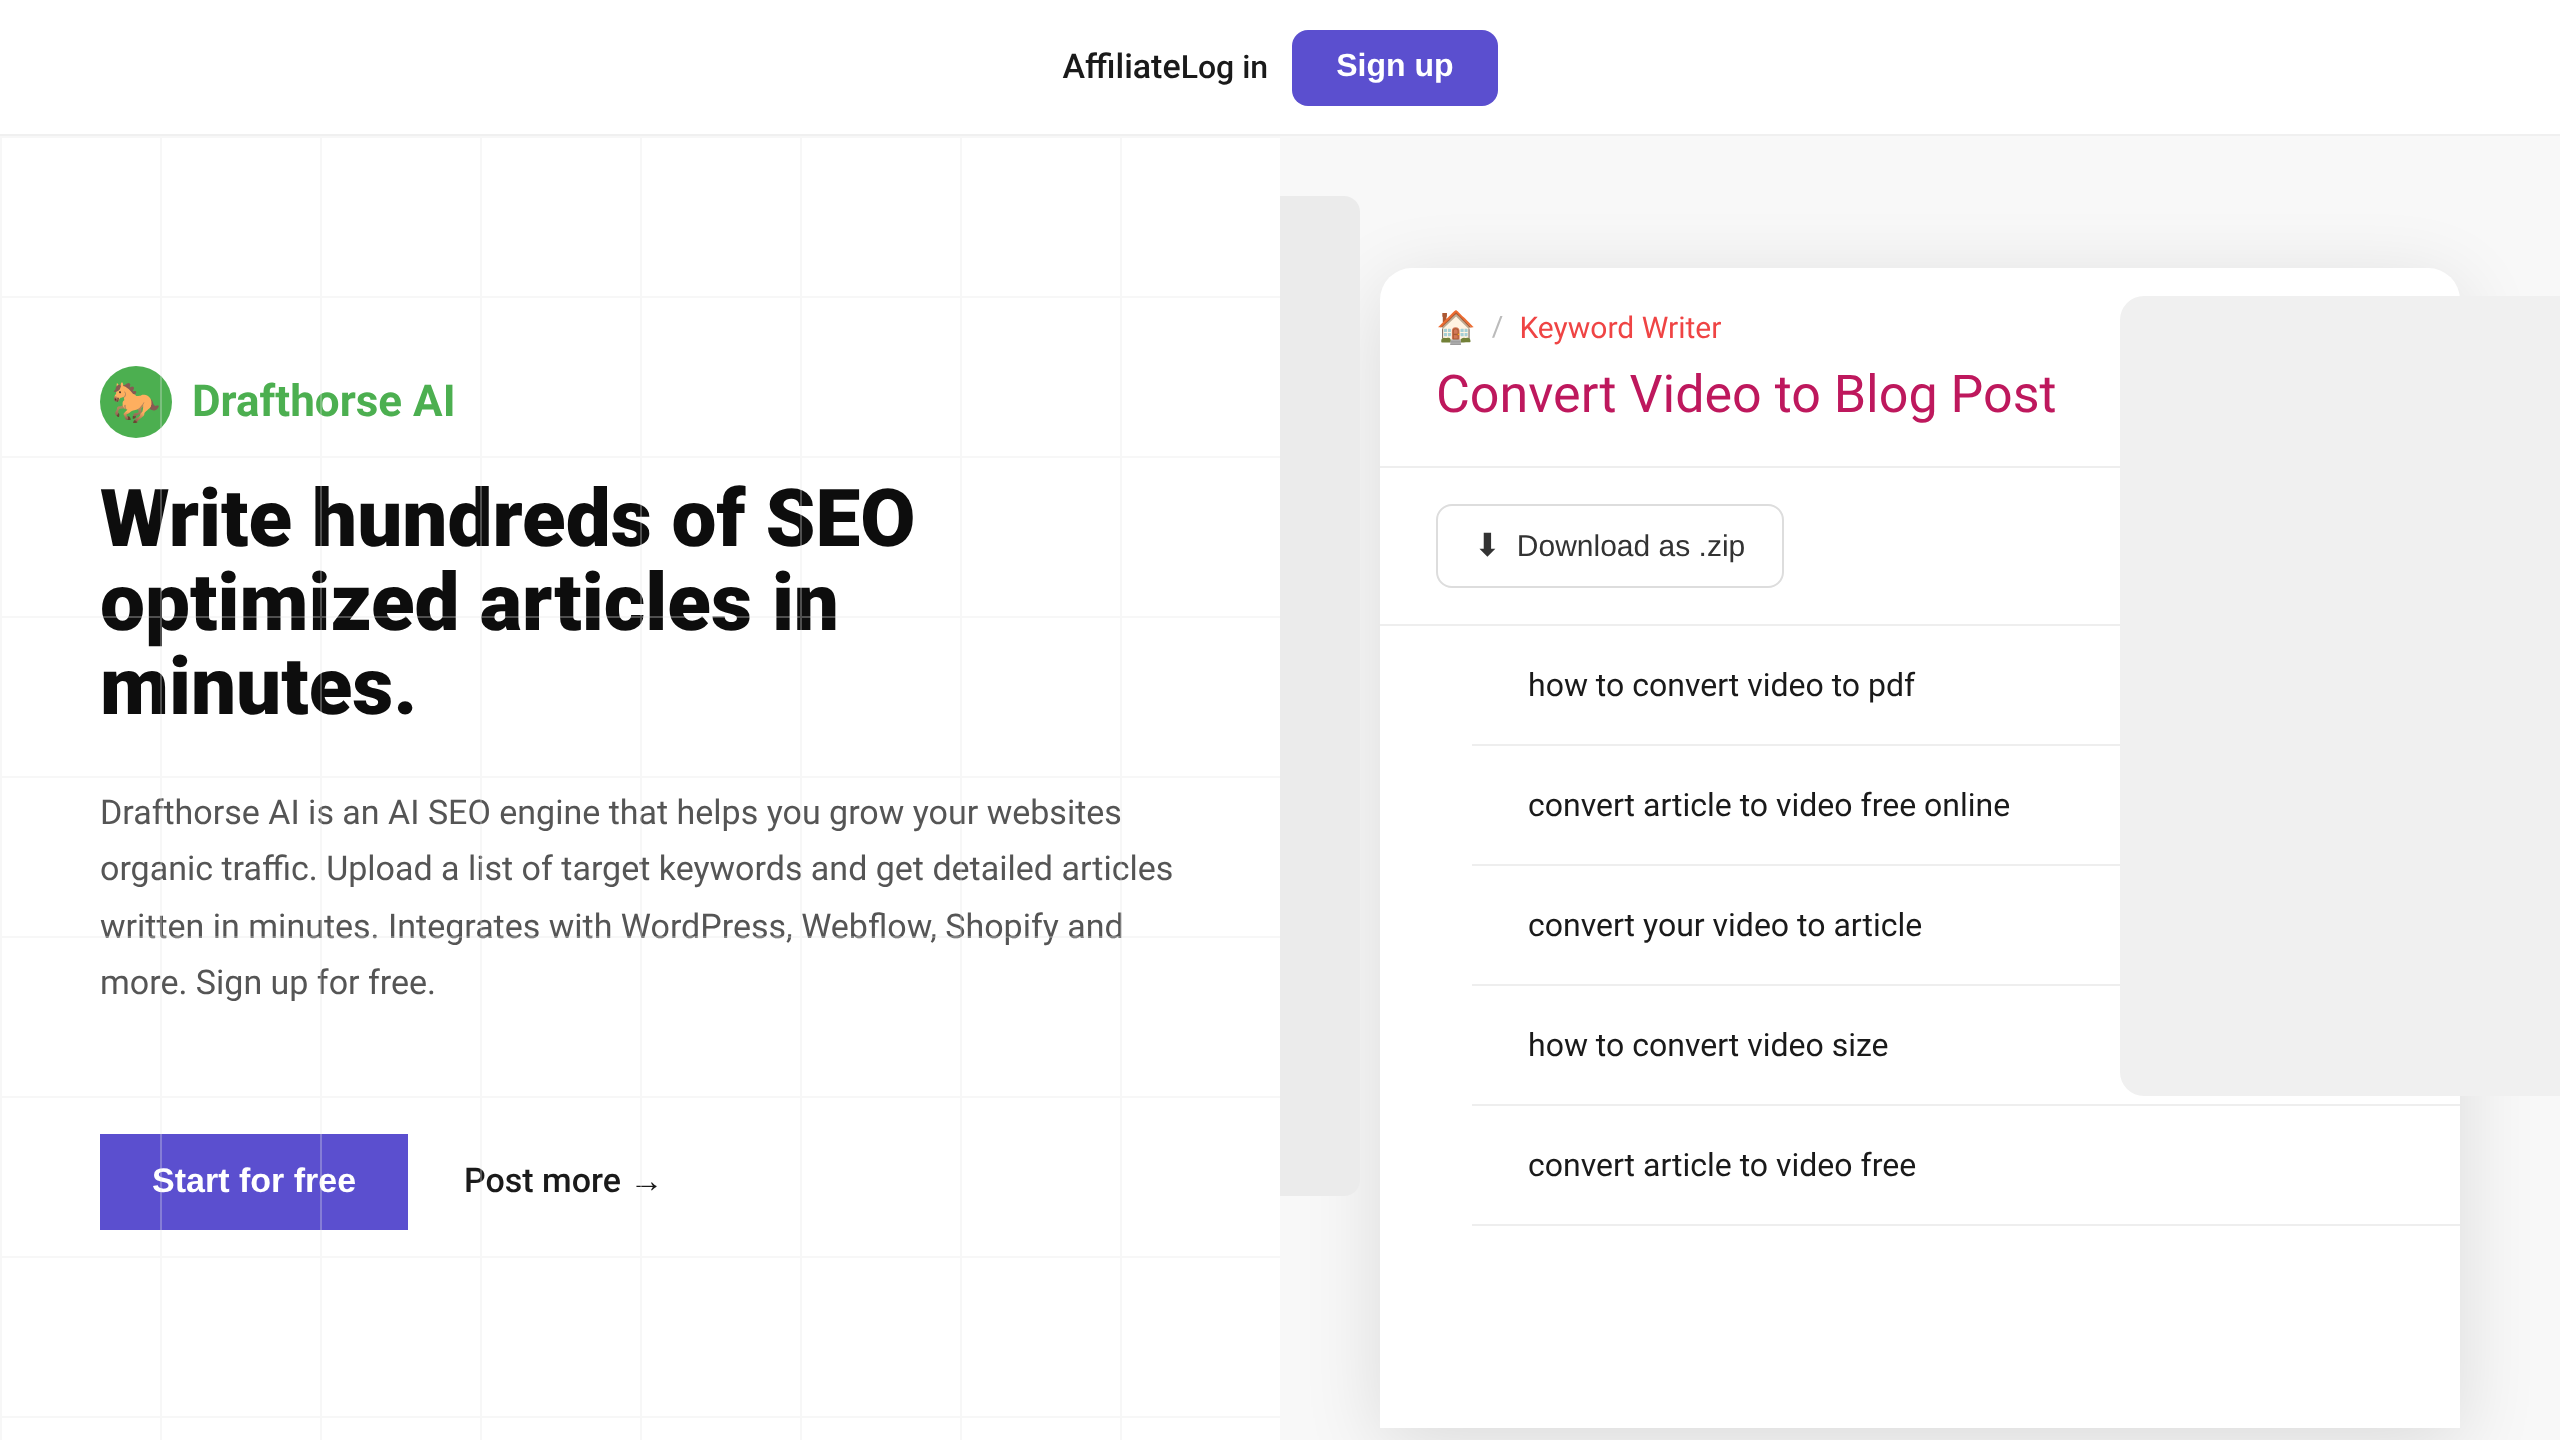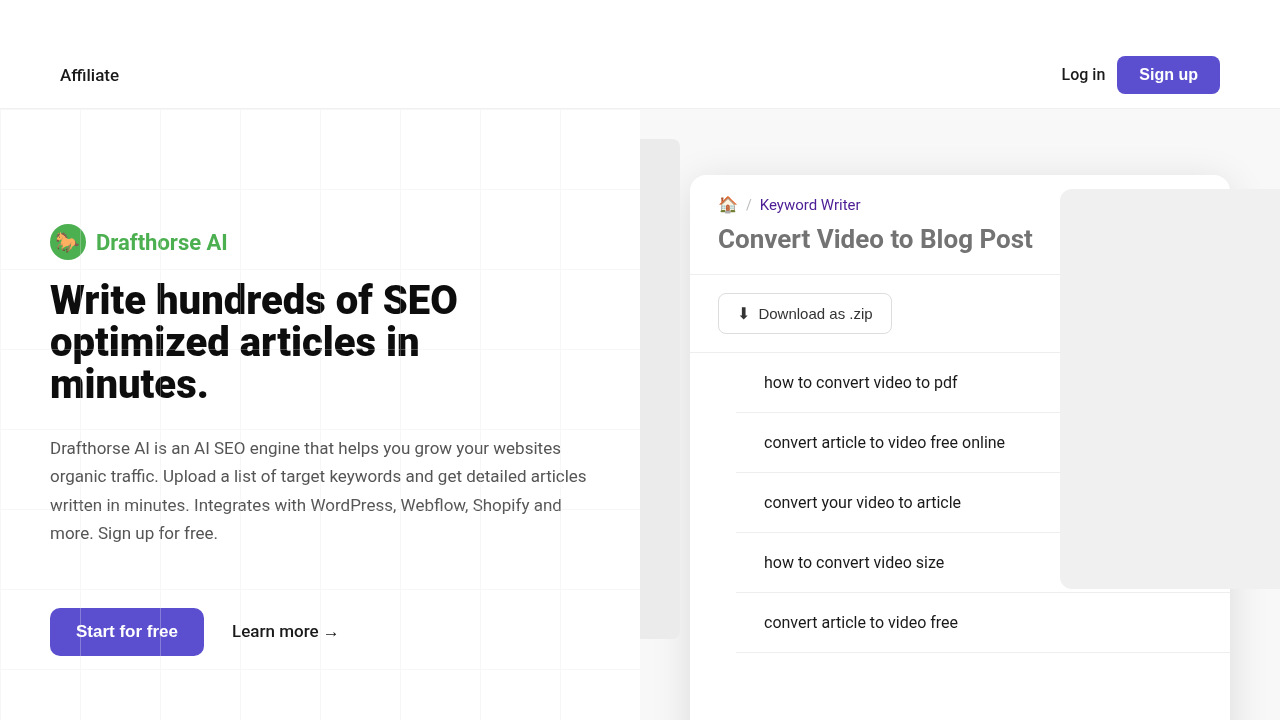--- a/index.html
+++ b/index.html
@@ -9,25 +9,24 @@
       background: #ffffff;
       width: 1280px;
       height: 720px;
       overflow: hidden;
     }
 
     
     nav {
       display: flex;
       align-items: center;
-      justify-content: space-between;
-      padding: 0 60px;
+      justify-content: center;
+      padding: 0 40px;
       height: 68px;
       border-bottom: 1px solid #f0f0f0;
-      margin-top: 41px;
     }
     .nav-affiliate {
       font-size: 17px;
       font-weight: 500;
       color: #1a1a1a;
       cursor: pointer;
     }
     .nav-right {
       display: flex;
       align-items: center;
@@ -119,21 +118,21 @@
 
     .hero-actions {
       display: flex;
       align-items: center;
       gap: 28px;
     }
     .btn-start {
       background: #5b4fcf;
       color: #fff;
       border: none;
-      border-radius: 10px;
+      border-radius: 0;
       padding: 14px 26px;
       font-size: 17px;
       font-weight: 700;
       cursor: pointer;
     }
     .btn-learn {
       font-size: 17px;
       color: #1a1a1a;
       cursor: pointer;
       font-weight: 500;
@@ -178,27 +177,27 @@
     }
     .breadcrumb-home {
       color: #999;
       font-size: 16px;
     }
     .breadcrumb-sep {
       color: #bbb;
       font-size: 14px;
     }
     .breadcrumb-page {
-      color: #4c1d95;
+      color: #ef4444;
       font-size: 15px;
     }
     .card-title {
       font-size: 26px;
-      font-weight: 700;
-      color: #737373;
+      font-weight: 400;
+      color: #be185d;
       margin-bottom: 20px;
     }
 
     
     .download-bar {
       padding: 18px 28px;
       border-bottom: 1px solid #eee;
       background: #fff;
     }
     .btn-download {
@@ -275,21 +274,21 @@
     <h1 class="hero-headline">
       <span>Write hundreds of SEO</span><br>
       <span>optimized articles in</span><br>
       <span>minutes.</span>
     </h1>
 
     <p class="hero-description">Drafthorse AI is an AI SEO engine that helps you grow your websites organic traffic. Upload a list of target keywords and get detailed articles written in minutes. Integrates with WordPress, Webflow, Shopify and more. Sign up for free.</p>
 
     <div class="hero-actions">
       <button class="btn-start">Start for free</button>
-      <a class="btn-learn">Learn more →</a>
+      <a class="btn-learn">Post more →</a>
     </div>
   </div>
 
   <div class="right-panel">
     <div class="panel-behind-left"></div>
     <div class="panel-behind-right"></div>
 
     <div class="ui-card">
 
       <div class="card-header">

